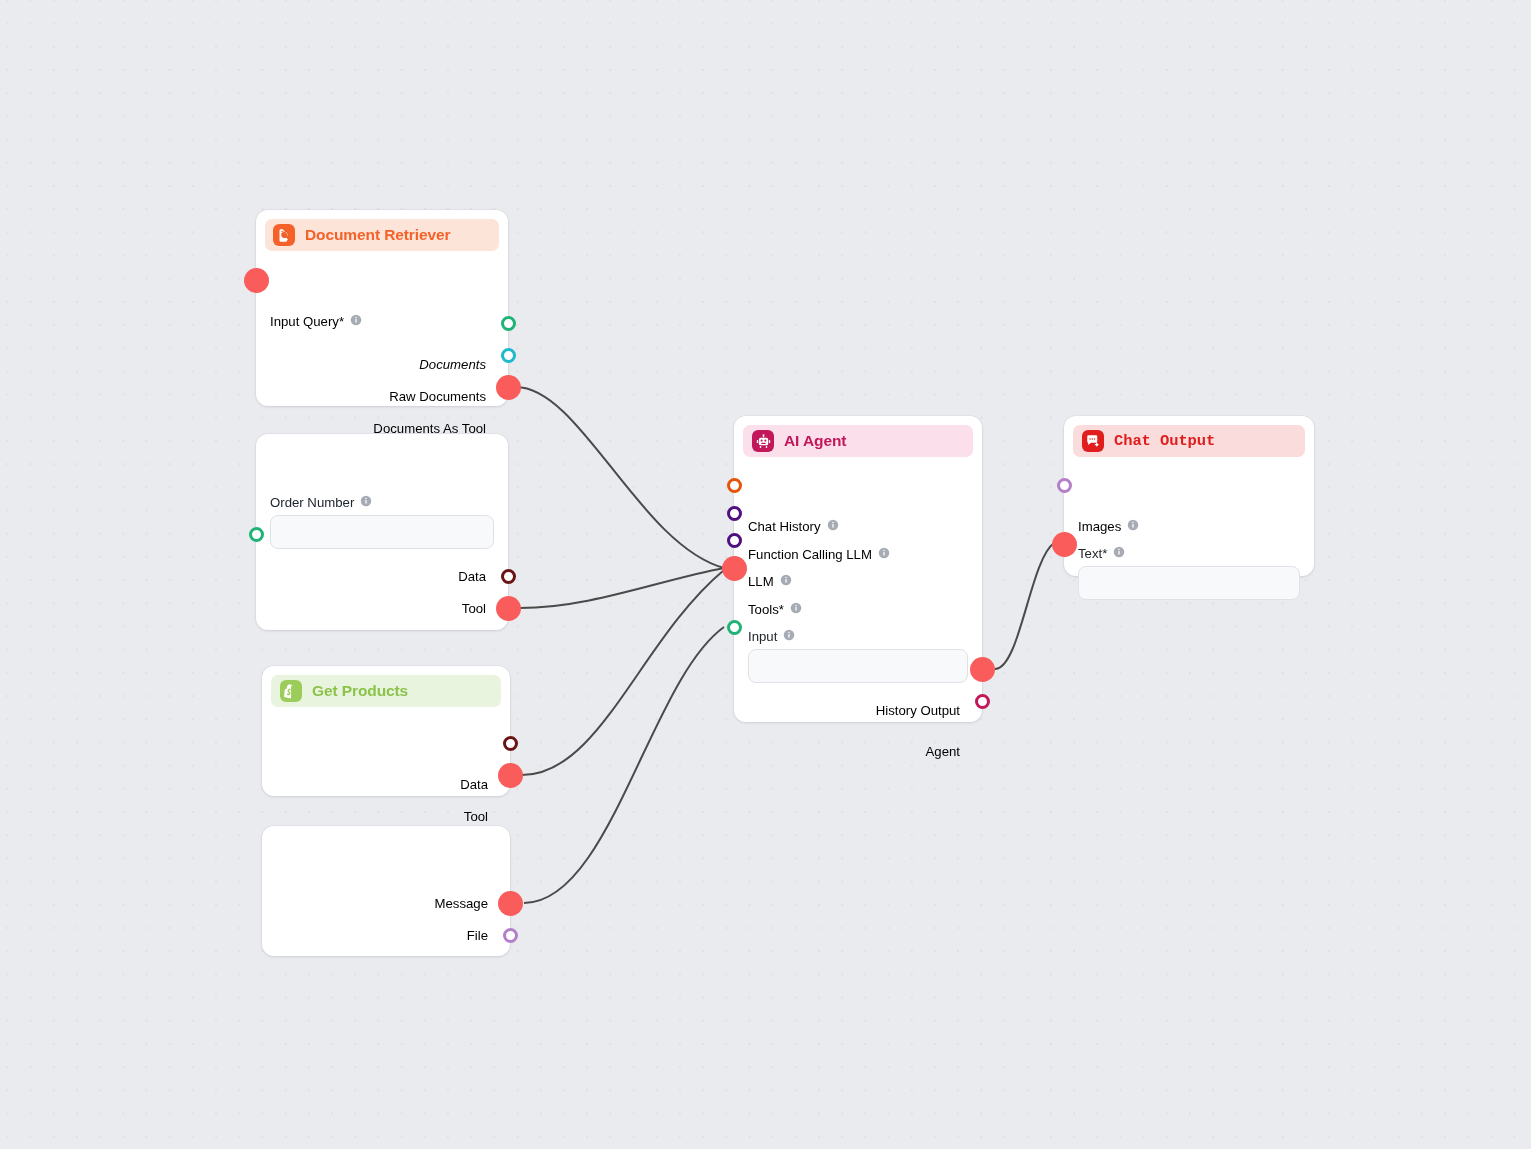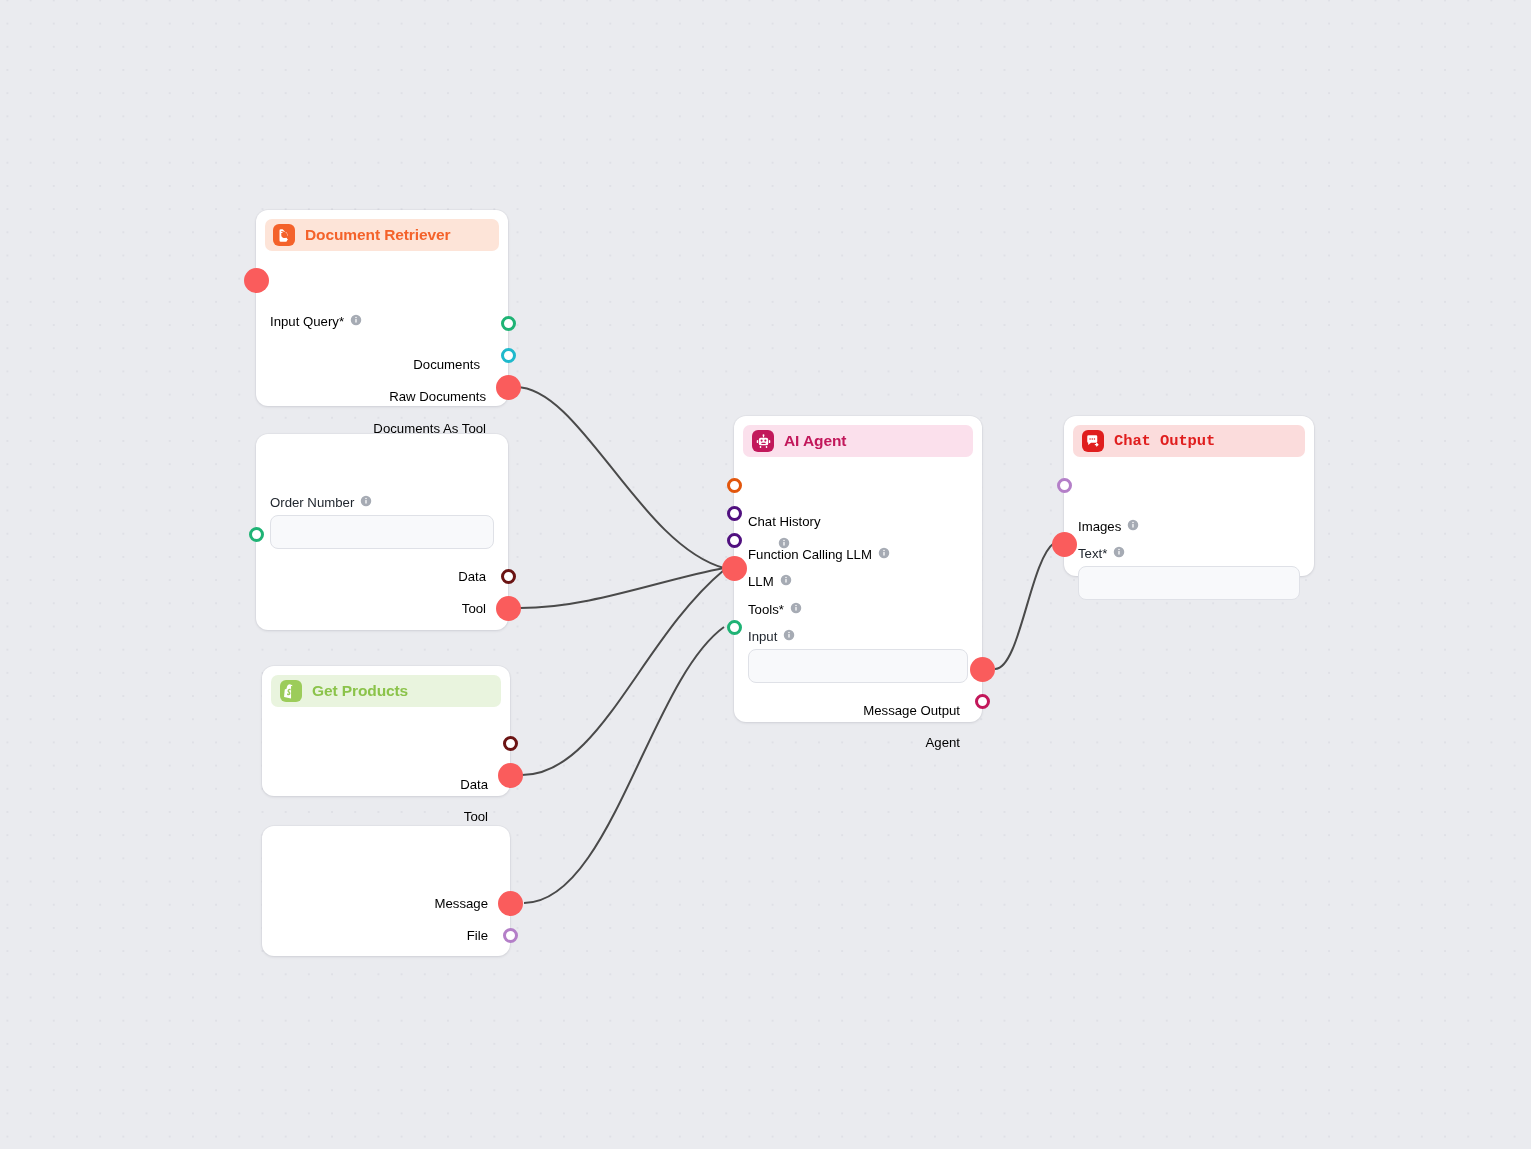--- a/index.html
+++ b/index.html
@@ -137,21 +137,21 @@
         </div>
         <div class="node-body">
           <div class="row" style="position: absolute; left: 14px; top: 58px;">
             <span class="row-label">Input Query*</span>
             <span class="info-icon"><svg width="12" height="12" viewBox="0 0 16 16">
                 <circle cx="8" cy="8" r="7" fill="#a6abb4"></circle>
                 <rect x="7.15" y="6.6" width="1.7" height="5" rx=".85" fill="#fff"></rect>
                 <circle cx="8" cy="4.6" r="1" fill="#fff"></circle>
               </svg></span>
           </div>
-          <div class="row out" style="position: absolute; right: 28px; top: 101px;">
+          <div class="row out" style="position: absolute; right: 22px; top: 101px; font-style: italic;">
             <span class="row-label">Documents</span>
           </div>
           <div class="row out" style="position: absolute; right: 22px; top: 133px;">
             <span class="row-label">Raw Documents</span>
           </div>
           <div class="row out" style="position: absolute; right: 22px; top: 165px;">
             <span class="row-label">Documents As Tool</span>
           </div>
         </div>
       </div>
@@ -214,21 +214,21 @@
               <circle cx="9" cy="10.5" r="1.7" fill="#c2185b"></circle>
               <circle cx="15" cy="10.5" r="1.7" fill="#c2185b"></circle>
               <rect x="8.3" y="13.8" width="7.4" height="2.2" rx="1.1" fill="#c2185b"></rect>
               <rect x="6" y="19" width="2.4" height="3.4" rx="1.1"></rect>
               <rect x="15.6" y="19" width="2.4" height="3.4" rx="1.1"></rect>
             </svg>
           </span>
           <span class="node-title" style="color: rgb(194, 24, 91); text-align: center;">AI Agent</span>
         </div>
         <div class="node-body">
-          <div class="row" style="position: absolute; left: 14px; top: 57px; flex-direction: column;">
+          <div class="row" style="position: absolute; left: 14px; top: 57px;">
             <span class="row-label">Chat History</span>
             <span class="info-icon"><svg width="12" height="12" viewBox="0 0 16 16">
                 <circle cx="8" cy="8" r="7" fill="#a6abb4"></circle>
                 <rect x="7.15" y="6.6" width="1.7" height="5" rx=".85" fill="#fff"></rect>
                 <circle cx="8" cy="4.6" r="1" fill="#fff"></circle>
               </svg></span>
           </div>
           <div class="row" style="position: absolute; left: 14px; top: 85px;">
             <span class="row-label">Function Calling LLM</span>
             <span class="info-icon"><svg width="12" height="12" viewBox="0 0 16 16">
@@ -247,23 +247,23 @@
           </div>
           <div class="row" style="position: absolute; left: 14px; top: 140px;">
             <span class="row-label">Tools*</span>
             <span class="info-icon"><svg width="12" height="12" viewBox="0 0 16 16">
                 <circle cx="8" cy="8" r="7" fill="#a6abb4"></circle>
                 <rect x="7.15" y="6.6" width="1.7" height="5" rx=".85" fill="#fff"></rect>
                 <circle cx="8" cy="4.6" r="1" fill="#fff"></circle>
               </svg></span>
           </div>
           <div class="row out" style="position: absolute; right: 22px; top: 241px;">
-            <span class="row-label">Message Output</span>
-          </div>
-          <div class="row out" style="position: absolute; right: 22px; top: 273px; margin-left: 21px;">
+            <span class="row-label">History Output</span>
+          </div>
+          <div class="row out" style="position: absolute; right: 22px; top: 282px; margin-left: 21px;">
             <span class="row-label">Agent</span>
           </div>
           <div style="position: absolute; left: 14px; right: 14px; top: 172px;"><div class="field-label">
               <span>Input</span>
               <span class="info-icon"><svg width="12" height="12" viewBox="0 0 16 16">
                   <circle cx="8" cy="8" r="7" fill="#a6abb4"></circle>
                   <rect x="7.15" y="6.6" width="1.7" height="5" rx=".85" fill="#fff"></rect>
                   <circle cx="8" cy="4.6" r="1" fill="#fff"></circle>
                 </svg></span>
             </div><input class="field-input" type="text" style=""></div>

